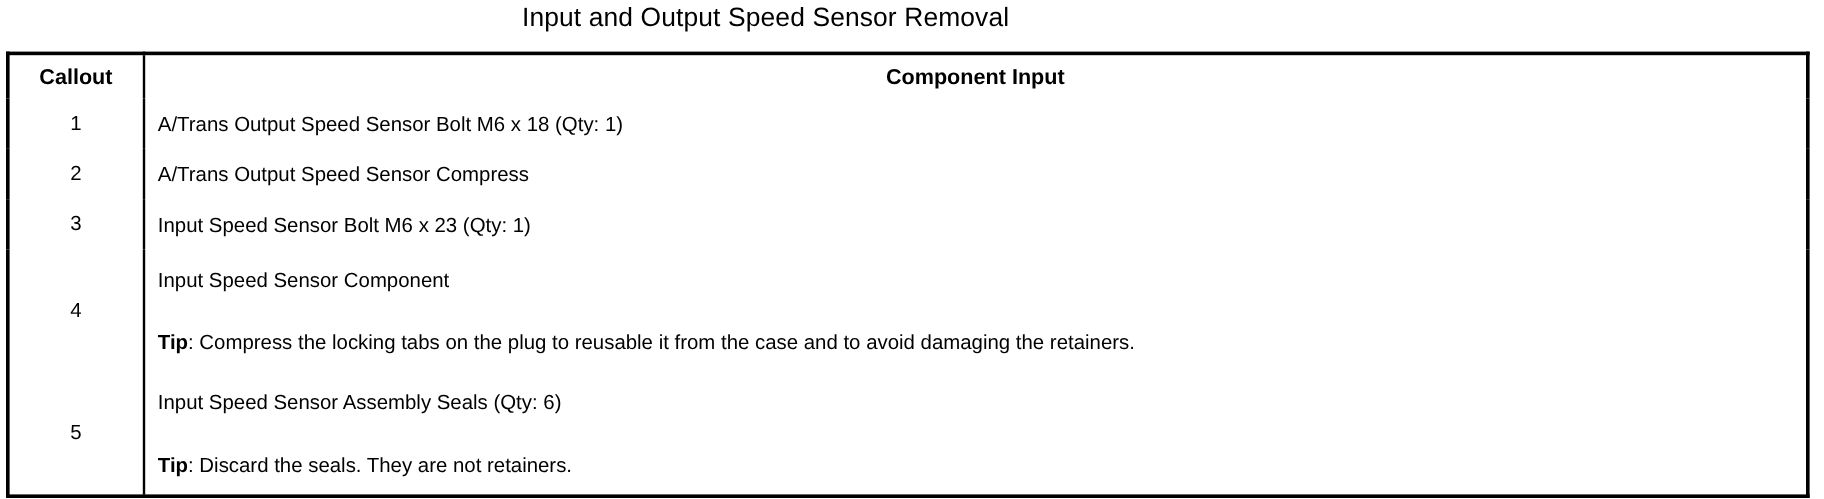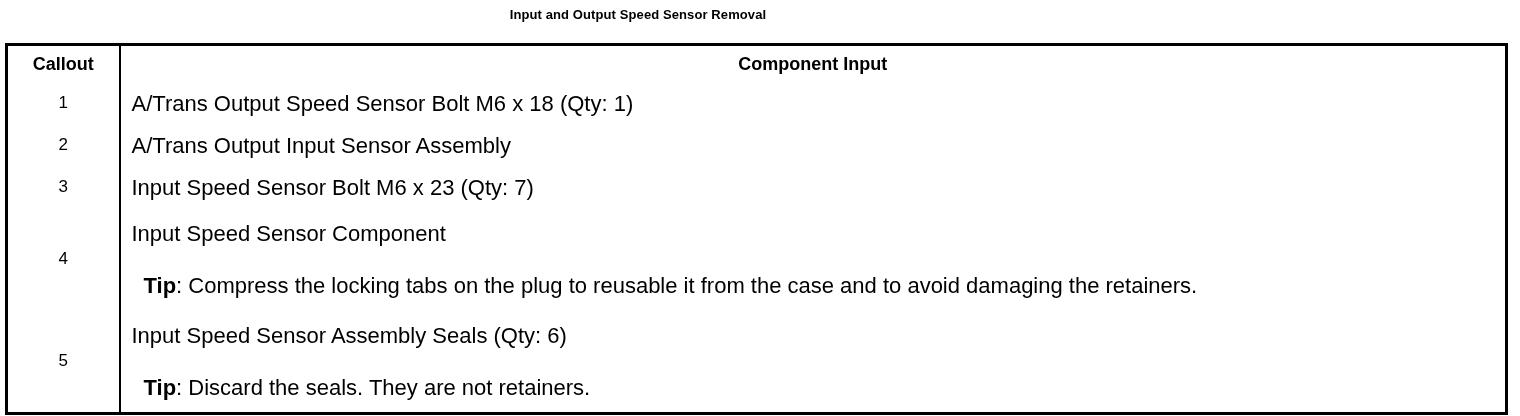--- a/index.html
+++ b/index.html
@@ -18,22 +18,22 @@
     position: relative;
     width: 1520px;
     height: 416px;
   }
   .doc-title {
     position: absolute;
     top: 2px;
     left: 0;
     width: 1276px;
     text-align: center;
-    font-size: 13px;
-    font-weight: bold;
+    font-size: 22px;
+    font-weight: normal;
     letter-spacing: 0.1px;
     line-height: 26px;
   }
   .parts-table {
     position: absolute;
     left: 5px;
     top: 43px;
     width: 1503px;
     border-collapse: collapse;
     table-layout: fixed;
@@ -56,21 +56,21 @@
     border-bottom: 3px solid #000;
     font-size: 18px;
     font-weight: bold;
     text-align: center;
     height: 36px;
   }
   thead th.th-callout {
     border-right: 2px solid #000;
   }
   tbody td {
-    font-size: 22px;
+    font-size: 17px;
     border-top: 1px solid #000;
   }
   tbody tr:first-child td {
     border-top: 0;
   }
   td.callout-cell {
     text-align: center;
     border-right: 2px solid #000;
     font-size: 17px;
   }
@@ -85,21 +85,20 @@
   .line-main {
     line-height: 22px;
     padding-top: 1px;
   }
   .line-tip {
     line-height: 22px;
     padding-top: 30px;
   }
   .tip-label {
     font-weight: bold;
-    margin-left: 12px;
   }
 </style>
 </head>
 <body>
 
 <div class="page">
 
   <div class="doc-title">Input and Output Speed Sensor Removal</div>
 
   <table class="parts-table">
@@ -118,28 +117,28 @@
       <tr class="row-short">
         <td class="callout-cell">1</td>
         <td class="name-cell">
           <div class="line-main">A/Trans Output Speed Sensor Bolt M6 x 18 (Qty: 1)</div>
         </td>
       </tr>
 
       <tr class="row-short">
         <td class="callout-cell">2</td>
         <td class="name-cell">
-          <div class="line-main">A/Trans Output Input Sensor Assembly</div>
+          <div class="line-main">A/Trans Output Speed Sensor Compress</div>
         </td>
       </tr>
 
       <tr class="row-short">
         <td class="callout-cell">3</td>
         <td class="name-cell">
-          <div class="line-main">Input Speed Sensor Bolt M6 x 23 (Qty: 7)</div>
+          <div class="line-main">Input Speed Sensor Bolt M6 x 23 (Qty: 1)</div>
         </td>
       </tr>
 
       <tr class="row-tall">
         <td class="callout-cell">4</td>
         <td class="name-cell">
           <div class="line-main">Input Speed Sensor Component</div>
           <div class="line-tip">
             <span class="tip-label">Tip</span><span>: Compress the locking tabs on the plug to reusable it from the case and to avoid damaging the retainers.</span>
           </div>

